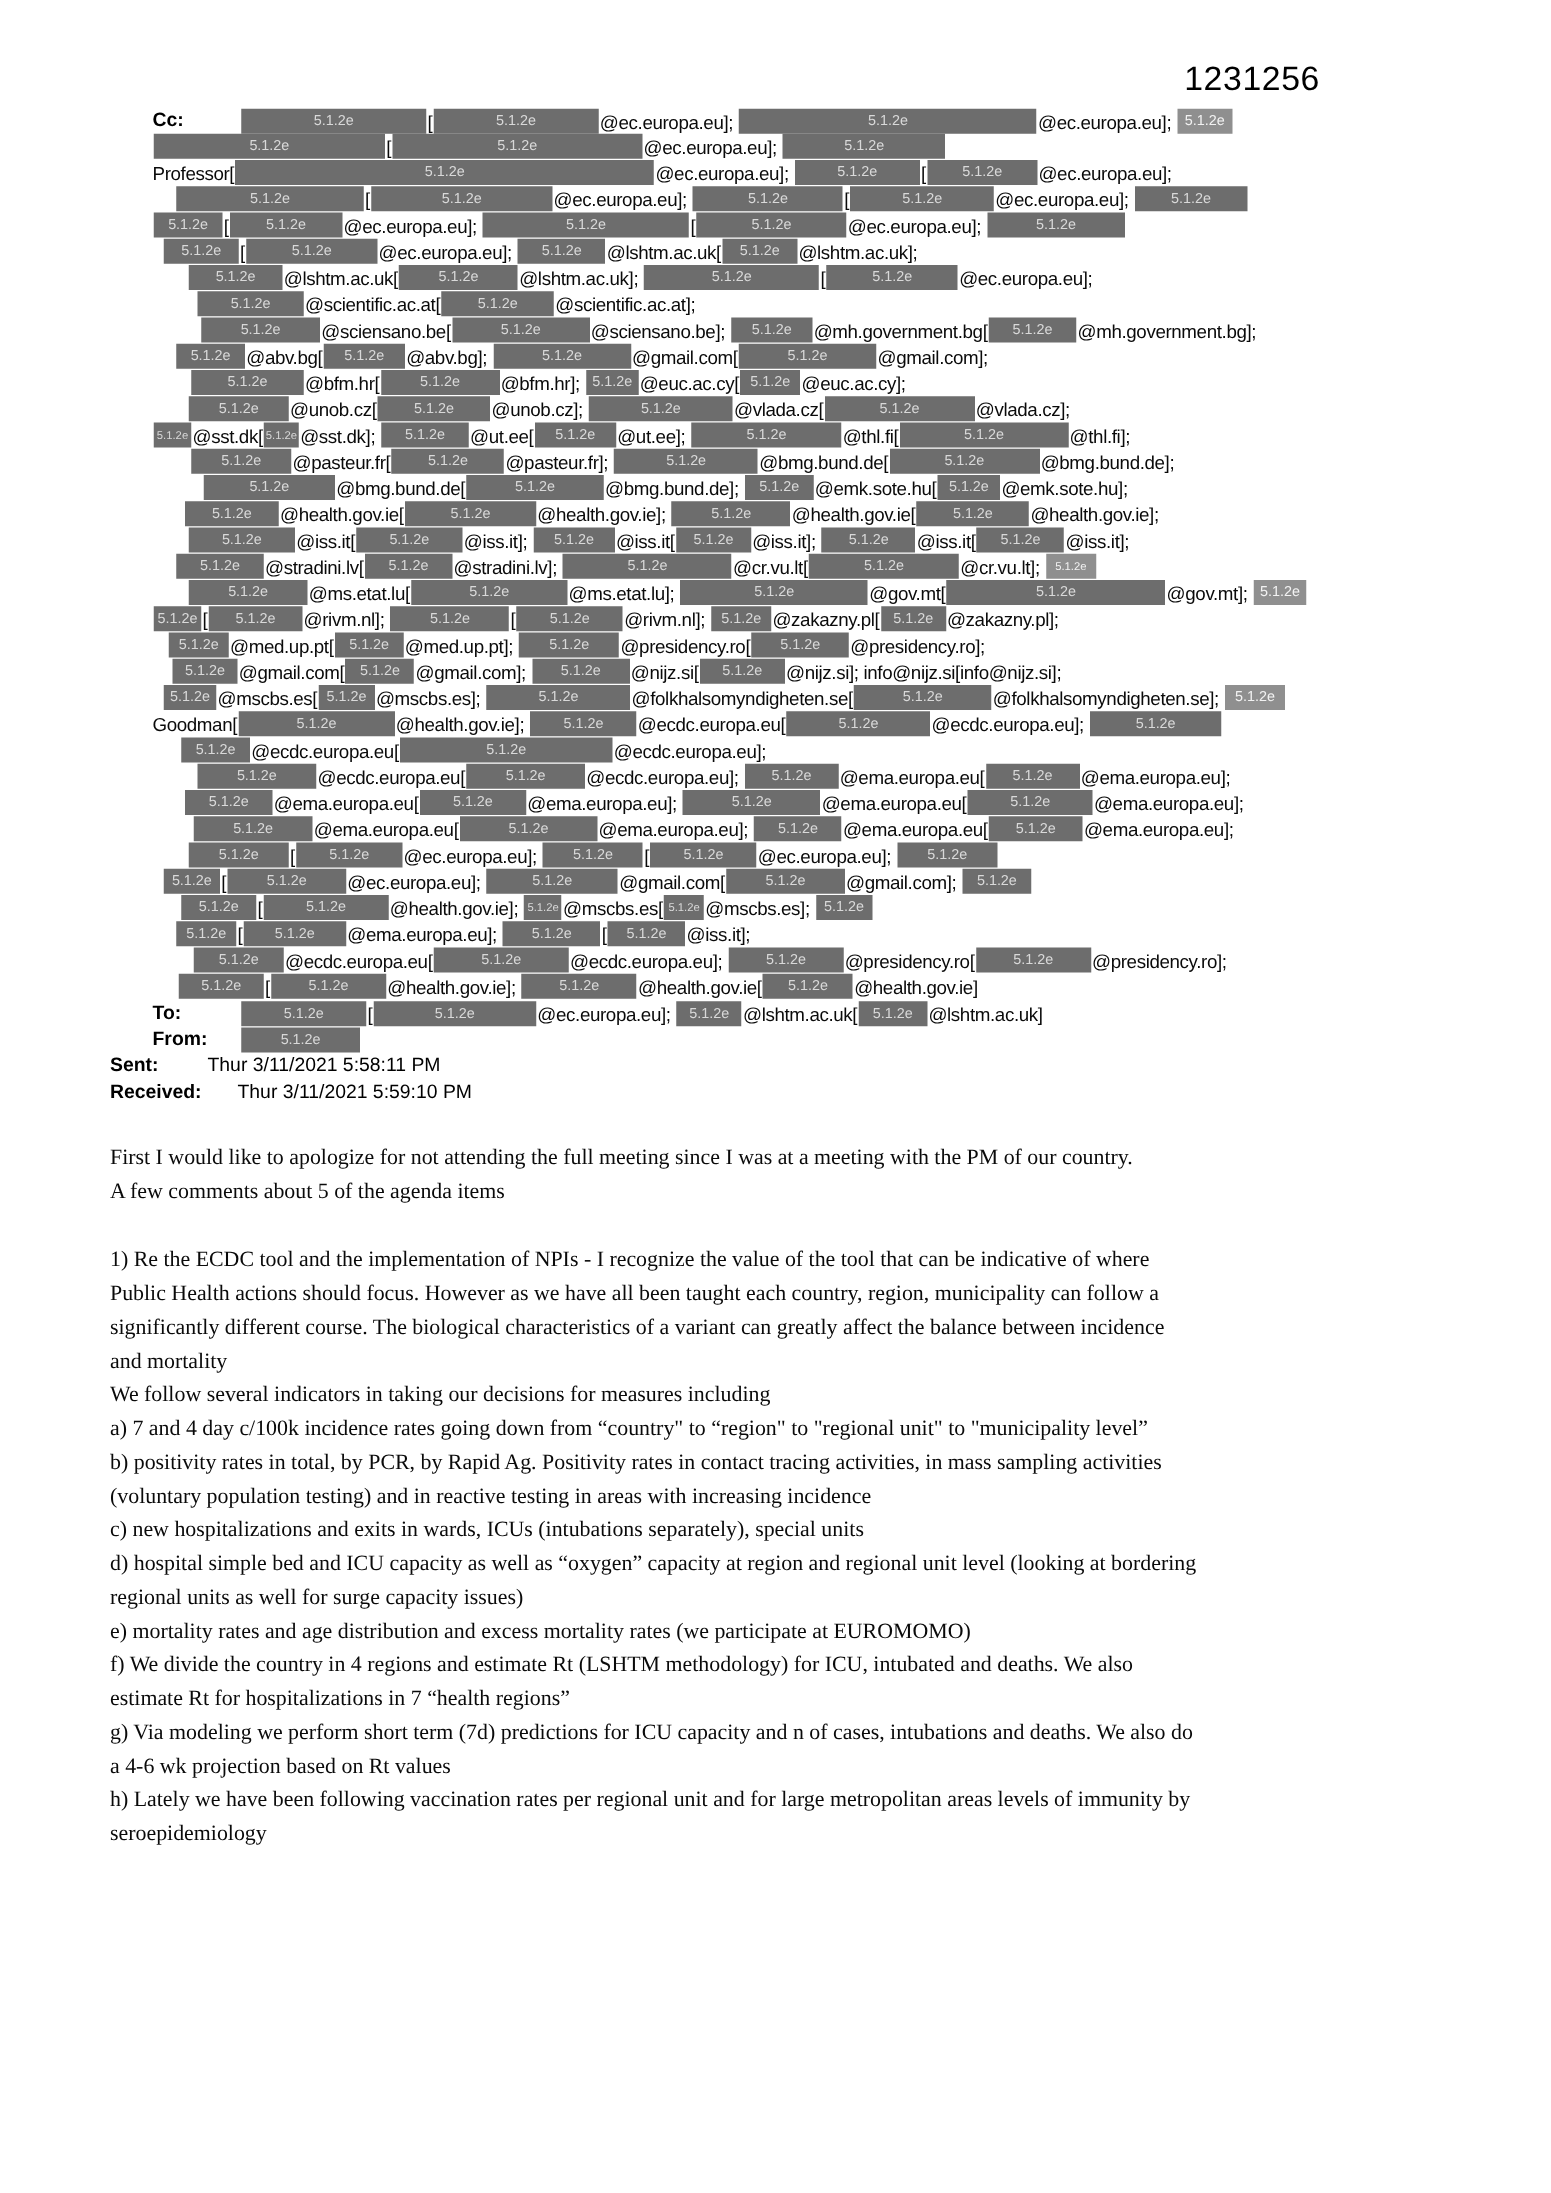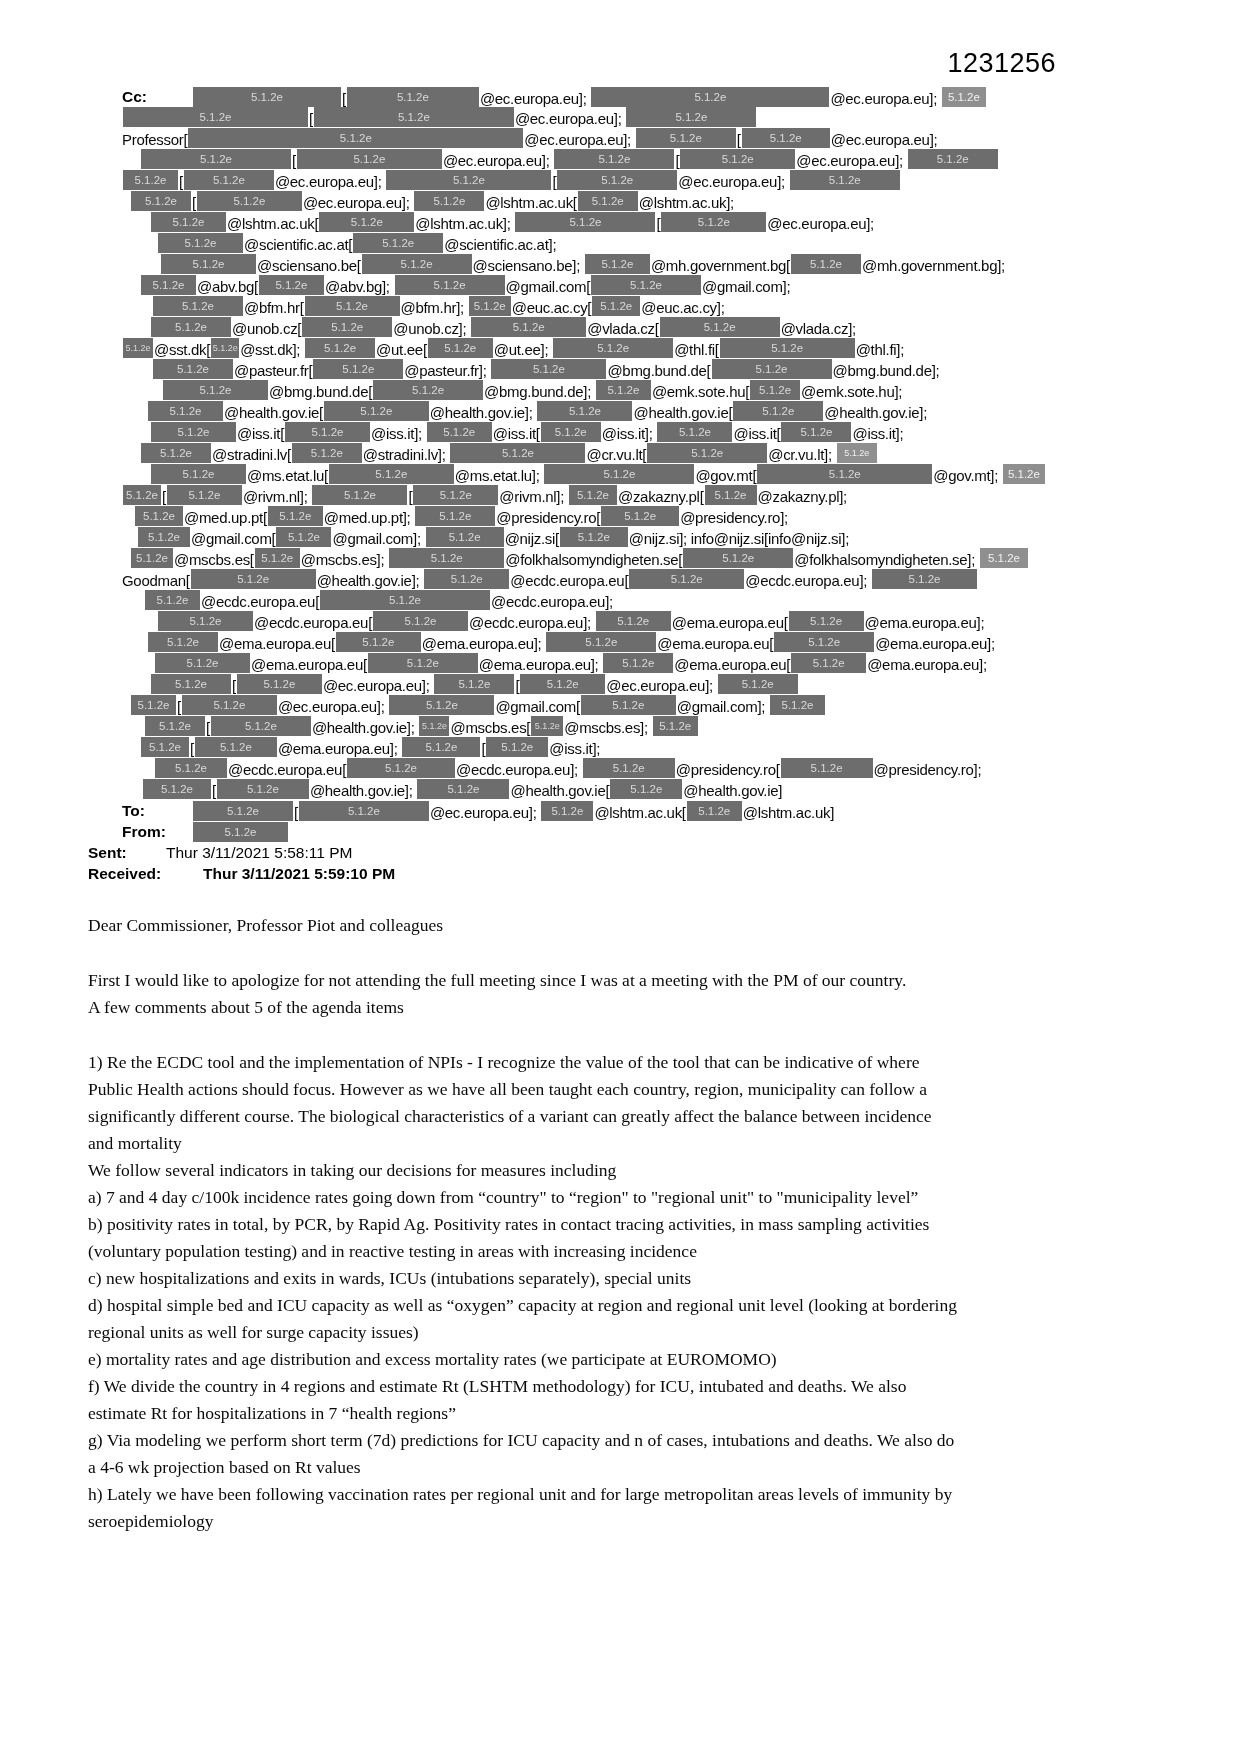--- a/index.html
+++ b/index.html
@@ -14,21 +14,21 @@
   .redact{background:#6d6d6d;color:#d9d9d9;display:inline-block;height:20px;line-height:20px;
           text-align:center;font-size:11.5px;vertical-align:text-bottom;margin:0 1px;
           overflow:hidden;}
   .redact.lt{background:#8f8f8f;color:#f2f2f2;}
   .redact.sm{font-size:9px;}
   .frag{font-size:15px;color:#0a0a0a;letter-spacing:-0.3px;}
   .meta{margin-top:0px;}
   .meta-row{height:21px;line-height:21px;white-space:nowrap;}
   .meta-label{display:inline-block;width:78px;font-weight:bold;font-size:15.5px;color:#000;}
   .meta-value{font-size:15.5px;color:#000;}
-  .meta-value.indent{margin-left:37px;font-weight:bold;}
+  .meta-value.indent{margin-left:24px;}
   .body-text{margin-top:28px;font-family:"Liberation Serif",serif;font-size:17.5px;
              color:#0a0a0a;line-height:27px;width:1072px;}
   .para{white-space:pre-line;margin:0 0 28px 0;}
 </style>
 </head>
 <body>
 
 <div class="page">
   <div class="doc-number">1231256</div>
   <div class="content">
@@ -72,21 +72,20 @@
       </div>
     <div class="meta">
       <div class="meta-row">
         <span class="meta-label">Sent:</span><span class="meta-value">Thur 3/11/2021 5:58:11 PM</span>
       </div>
       <div class="meta-row">
         <span class="meta-label">Received:</span><span class="meta-value indent">Thur 3/11/2021 5:59:10 PM</span>
       </div>
     </div>
     <div id="body-text" class="body-text">
-        <div class="para">Dear Commissioner, Professor Piot and colleagues</div>
         <div class="para">First I would like to apologize for not attending the full meeting since I was at a meeting with the PM of our country.
 A few comments about 5 of the agenda items</div>
         <div class="para">1) Re the ECDC tool and the implementation of NPIs - I recognize the value of the tool that can be indicative of where
 Public Health actions should focus. However as we have all been taught each country, region, municipality can follow a
 significantly different course. The biological characteristics of a variant can greatly affect the balance between incidence
 and mortality
 We follow several indicators in taking our decisions for measures including
 a) 7 and 4 day c/100k incidence rates going down from “country" to “region" to "regional unit" to "municipality level”
 b) positivity rates in total, by PCR, by Rapid Ag. Positivity rates in contact tracing activities, in mass sampling activities
 (voluntary population testing) and in reactive testing in areas with increasing incidence

